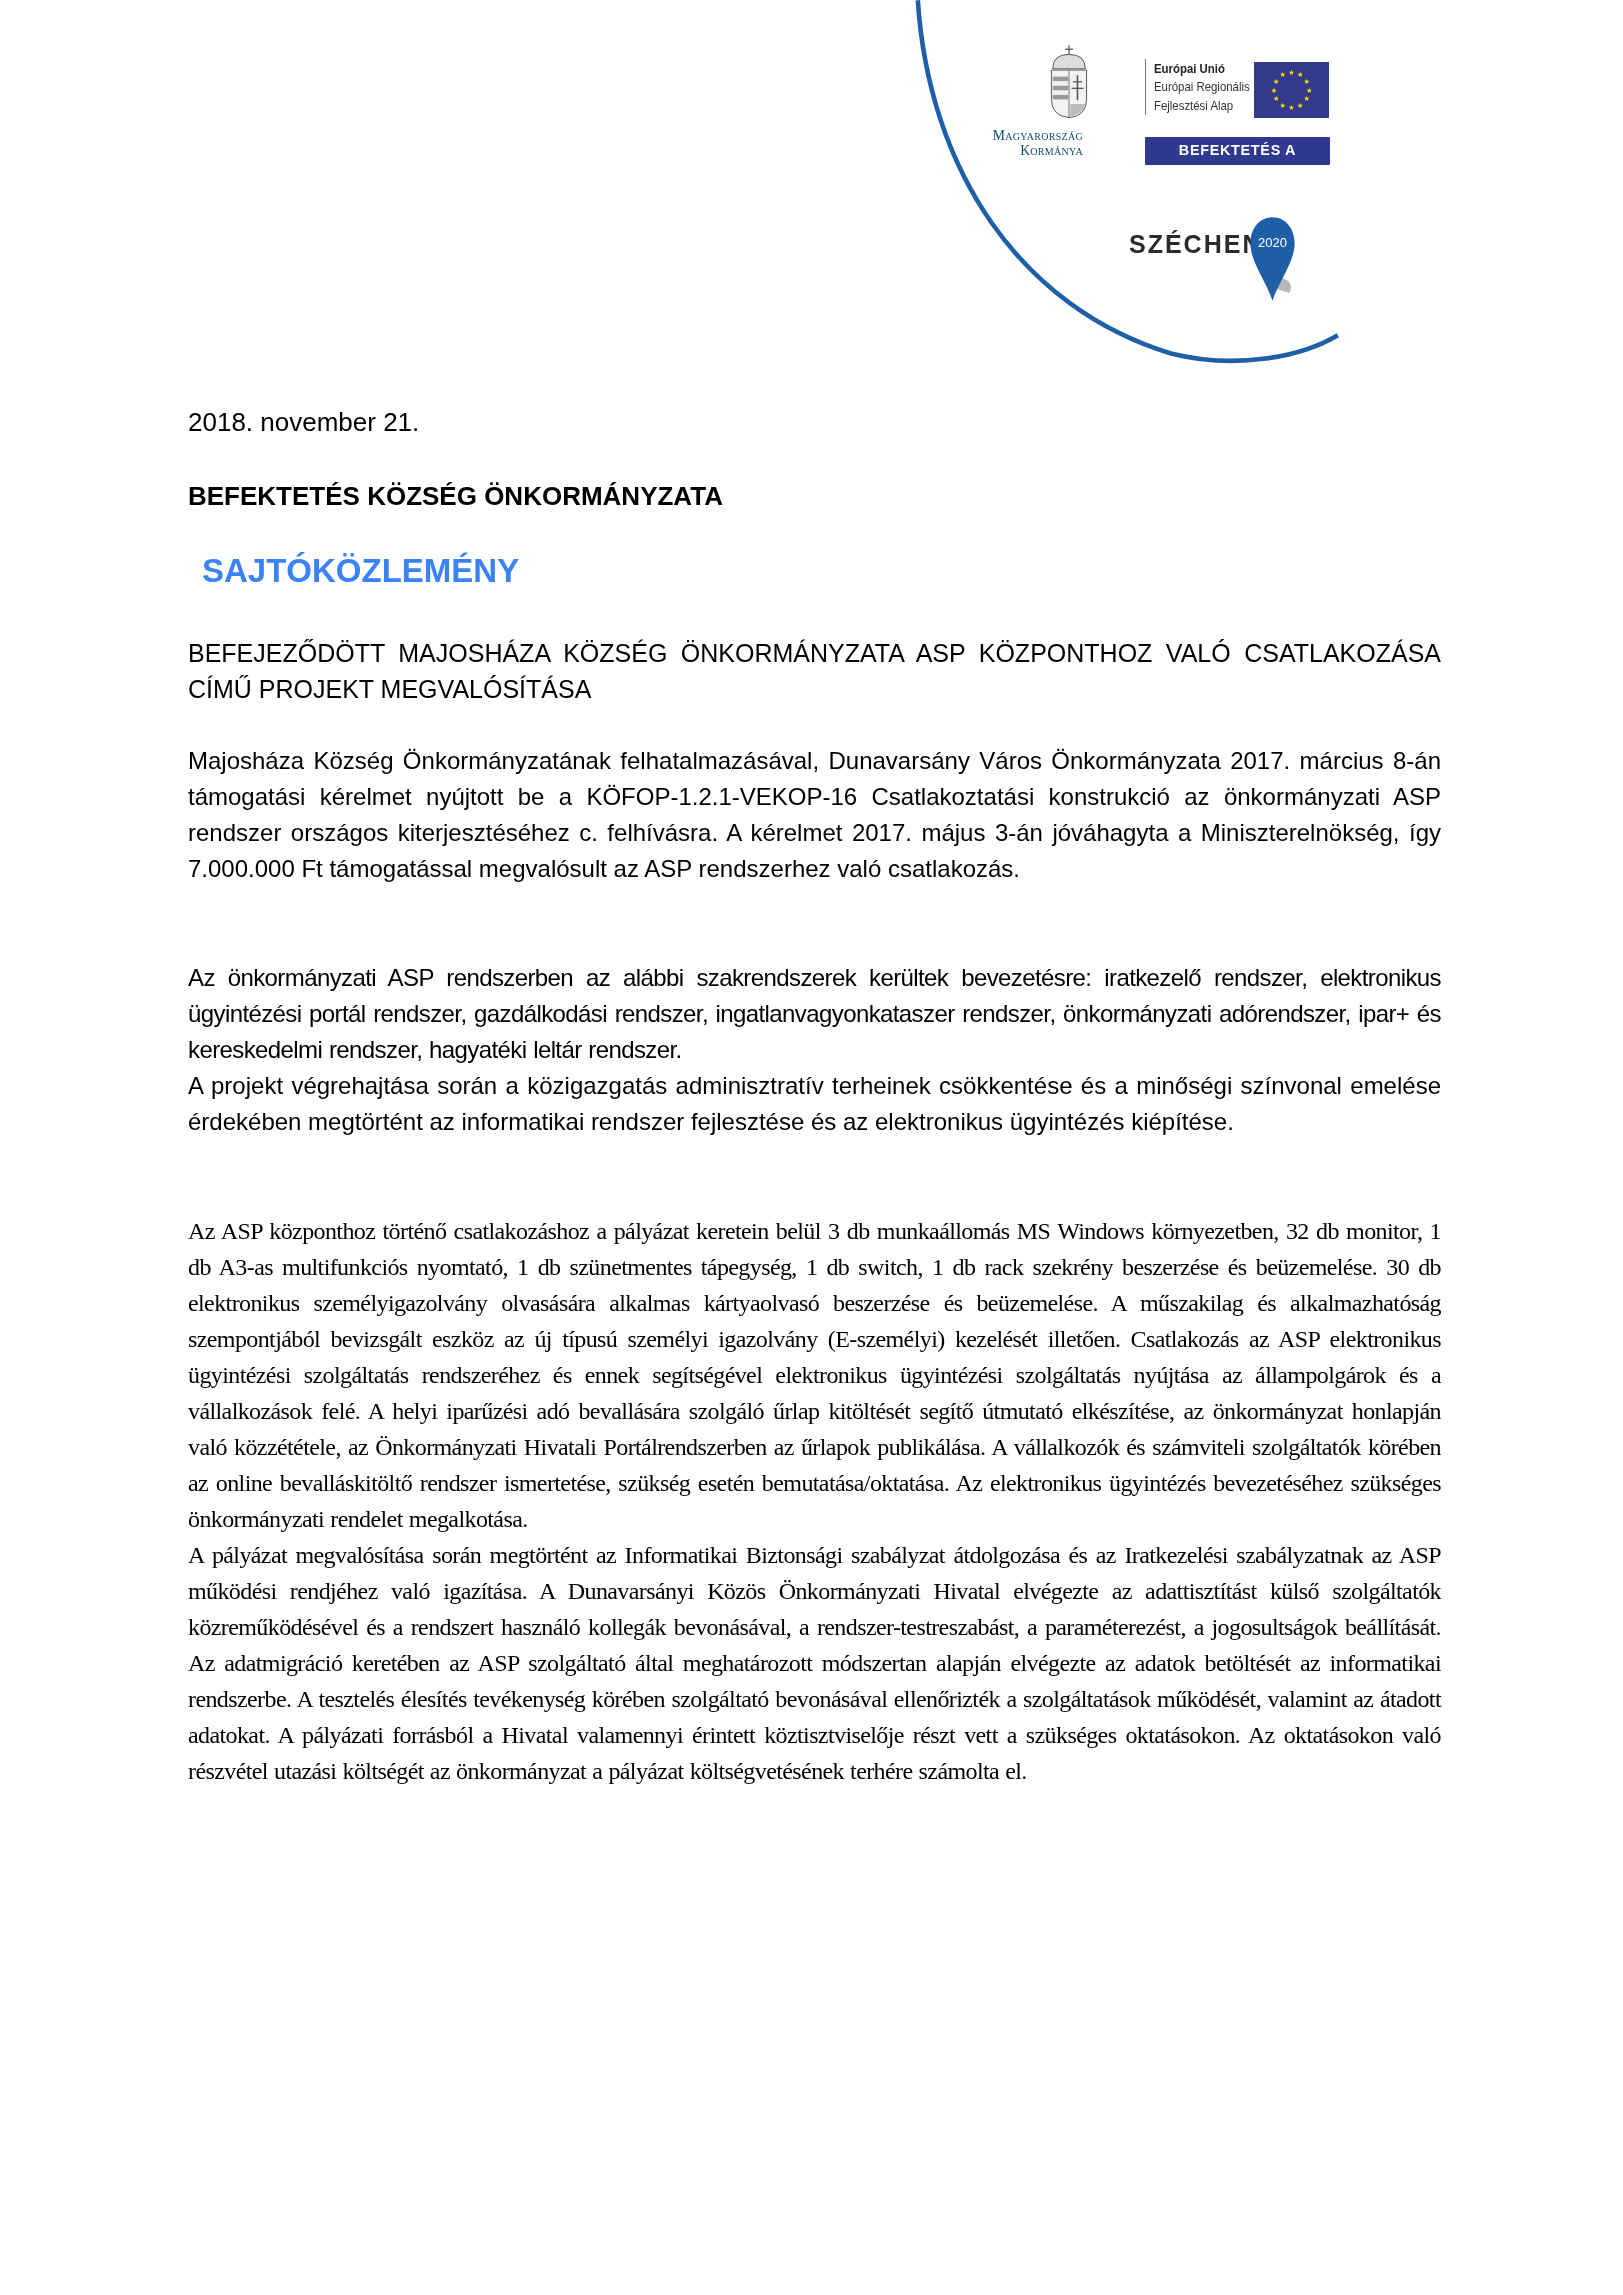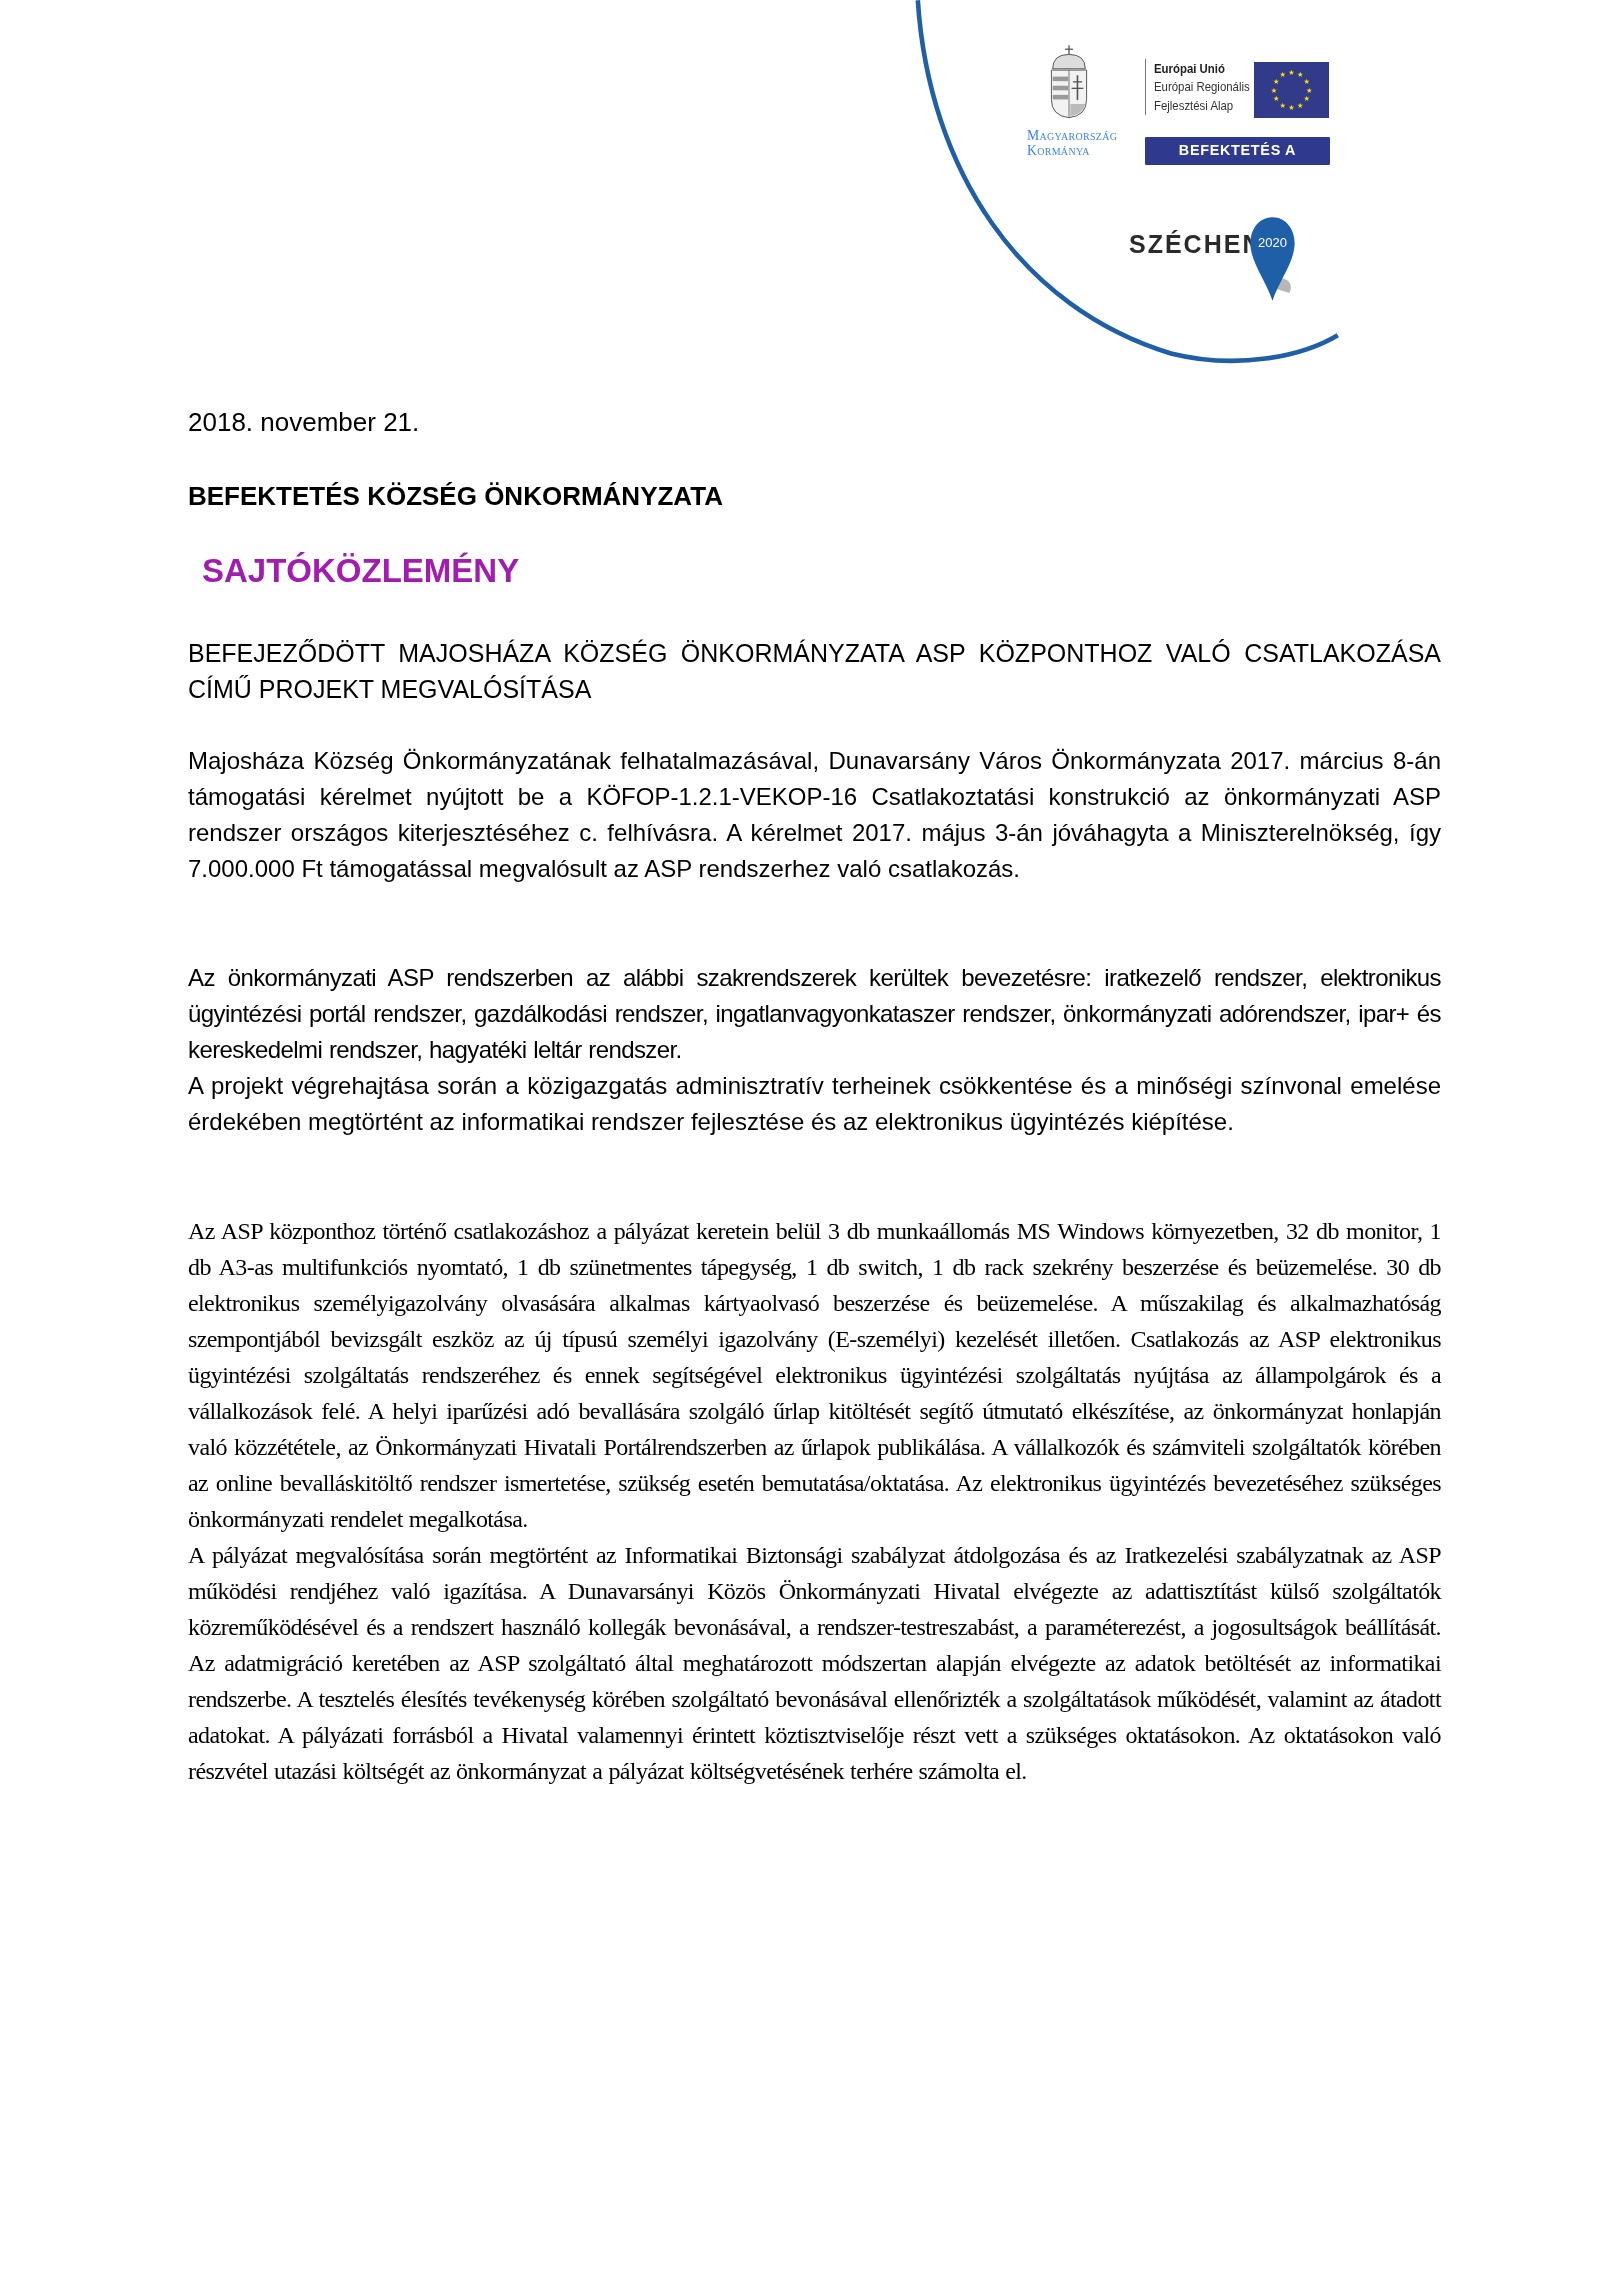--- a/index.html
+++ b/index.html
@@ -2,40 +2,40 @@
 <html style="font-size:10.5px"><head>
 <meta charset="utf-8">
 <style>
   html, body { margin: 0; padding: 0; background: #ffffff; }
   body { width: 1623px; height: 2295px; position: relative; overflow: hidden;
          font-family: "Liberation Sans", sans-serif; color: #000; }
 
   
   .arc-svg { position: absolute; left: 0; top: 0; width: 1623px; height: 393px; }
   .coat { position: absolute; left: 1046px; top: 44px; width: 46px; height: 75px; }
-  .gov-name { position: absolute; left: 1027px; top: 128px; width: 137px; text-align: left;
-              font-family: "Liberation Serif", serif; color: #3b82f6; font-size: 13.7px; line-height: 15px;
+  .gov-name { position: absolute; left: 946px; top: 128px; width: 137px; text-align: right;
+              font-family: "Liberation Serif", serif; color: #0c4a6e; font-size: 13.7px; line-height: 15px;
               font-variant: small-caps; letter-spacing: 0.3px; }
   .eu-divider { position: absolute; left: 1145px; top: 59px; width: 1.3px; height: 56px; background: #777; }
   .eu-text { position: absolute; left: 1154px; top: 60px; font-size: 12.4px; line-height: 18.3px; color: #333;
              transform: scaleX(0.92); transform-origin: left top; }
   .eu-text .bold { font-weight: bold; color: #222; }
   .eu-flag { position: absolute; left: 1254px; top: 62px; width: 75px; height: 56px; background: #323a8a; }
   .banner { position: absolute; left: 1145px; top: 137px; width: 185px; height: 27.5px; background: #2f3a8f;
             border-radius: 1.3px; color: #fff; font-weight: bold; font-size: 14.4px; line-height: 27.5px;
             text-align: center; letter-spacing: 0.7px; }
   .szechenyi { position: absolute; left: 1129px; top: 230px; font-size: 25px; font-weight: bold;
                color: #2b2b2b; letter-spacing: 2px; }
   .pin { position: absolute; left: 1249px; top: 216px; width: 47px; height: 86px; }
 
   
   .col { position: absolute; left: 188px; width: 1253px; }
   .date { top: 407px; font-size: 26px; }
   .org { top: 481px; font-size: 26px; font-weight: bold; }
-  .press { position: absolute; left: 202px; top: 552px; font-size: 33px; font-weight: bold; color: #a21caf; }
+  .press { position: absolute; left: 202px; top: 552px; font-size: 33px; font-weight: bold; color: #3b82f6; }
   .headline { top: 635px; font-size: 25px; font-weight: normal; line-height: 36px; text-align: justify;
               text-align-last: left; }
   .para { font-size: 24px; line-height: 36px; text-align: justify; margin: 0; }
   .p1 { top: 743px; }
   .p2 { top: 960px; }
   .p4 { top: 1213px; font-family: Liberation Serif, serif; }
   .narrow { letter-spacing: -0.6px; word-spacing: 0.7px; }
 </style>
 </head>
 <body>

